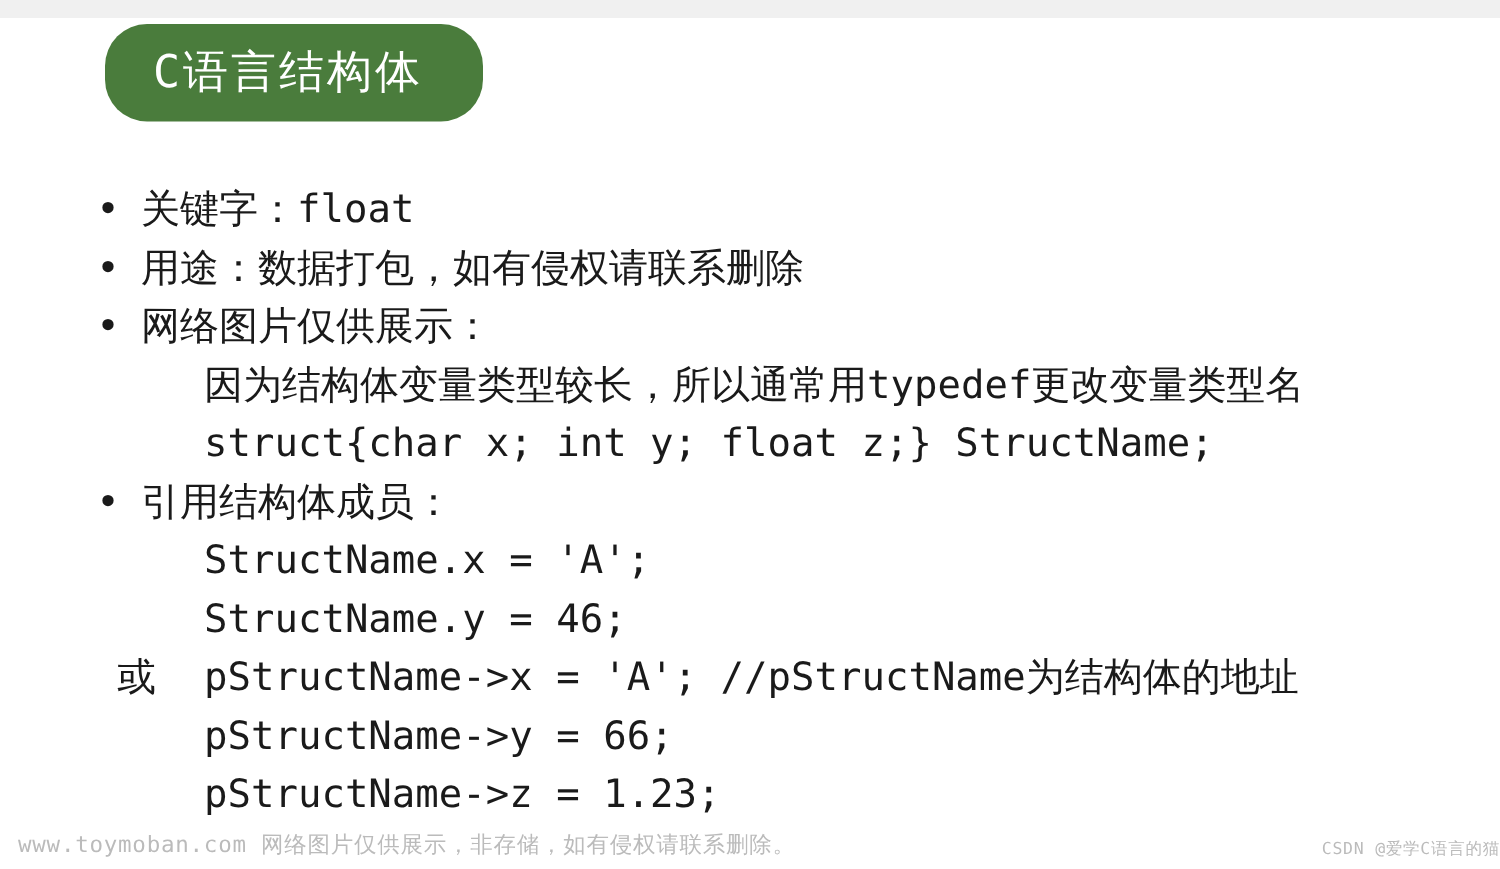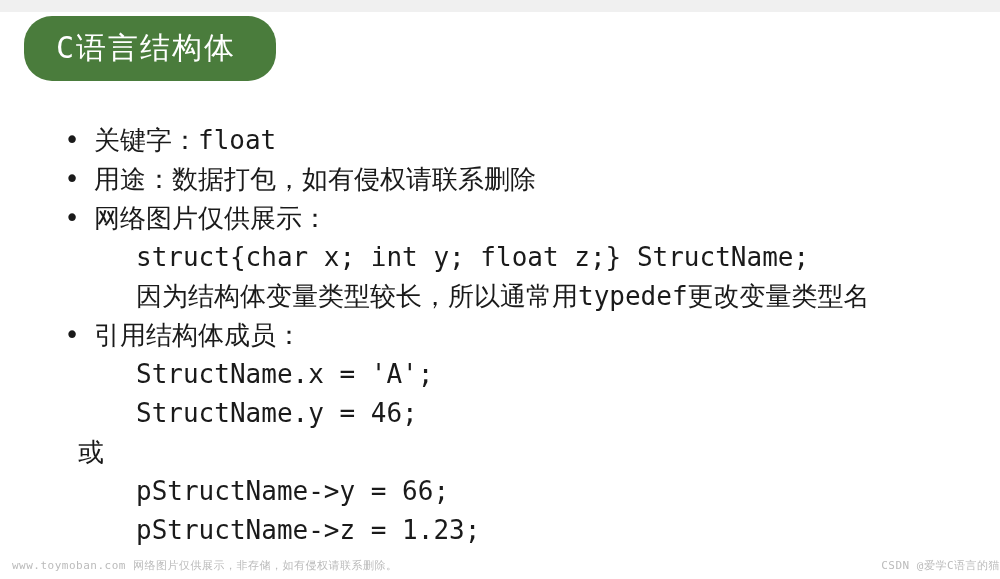--- a/index.html
+++ b/index.html
@@ -18,21 +18,21 @@
     .top-bar {
       width: 100%;
       height: 12px;
       background: #f0f0f0;
     }
     .header-box {
       background: #4a7c3c;
       color: #ffffff;
       display: inline-block;
       padding: 12px 40px 12px 32px;
-      margin-left: 24px;
+      margin-left: 70px;
       margin-top: 4px;
       font-size: 30px;
       font-weight: 400;
       letter-spacing: 2px;
       border-radius: 28px;
     }
     .content {
       margin-top: 40px;
       margin-left: 50px;
       font-size: 26px;
@@ -64,21 +64,21 @@
     }
     .or-label {
       width: 86px;
       text-align: left;
       padding-left: 28px;
     }
     .footer-left {
       position: absolute;
       bottom: 6px;
       left: 12px;
-      font-size: 11px;
+      font-size: 15px;
       color: #bbbbbb;
       letter-spacing: 0.5px;
     }
     .footer-right {
       position: absolute;
       bottom: 6px;
       right: 0;
       font-size: 11px;
       color: #bbbbbb;
       letter-spacing: 0.5px;
@@ -103,33 +103,34 @@
   <div class="bullet-line">
     <div class="bullet">•</div>
     <div class="bullet-text">用途：数据打包，如有侵权请联系删除</div>
   </div>
 
   <div class="bullet-line">
     <div class="bullet">•</div>
     <div class="bullet-text">网络图片仅供展示：</div>
   </div>
 
+  <div class="indent-line">因为结构体变量类型较长，所以通常用typedef更改变量类型名</div>
   <div class="indent-line code">struct{char x; int y; float z;} StructName;</div>
-  <div class="indent-line">因为结构体变量类型较长，所以通常用typedef更改变量类型名</div>
 
   <div class="bullet-line">
     <div class="bullet">•</div>
     <div class="bullet-text">引用结构体成员：</div>
   </div>
 
   <div class="indent-line code">StructName.x = 'A';</div>
   <div class="indent-line code">StructName.y = 46;</div>
 
   <div class="or-line">
     <div class="or-label">或</div>
+    <div class="code">pStructName-&gt;x = 'A';   //pStructName为结构体的地址</div>
   </div>
 
   <div class="indent-line code">pStructName-&gt;y = 66;</div>
   <div class="indent-line code">pStructName-&gt;z = 1.23;</div>
 
 </div>
 
 <div class="footer-left">www.toymoban.com 网络图片仅供展示，非存储，如有侵权请联系删除。</div>
 <div class="footer-right">CSDN @爱学C语言的猫</div>
 

